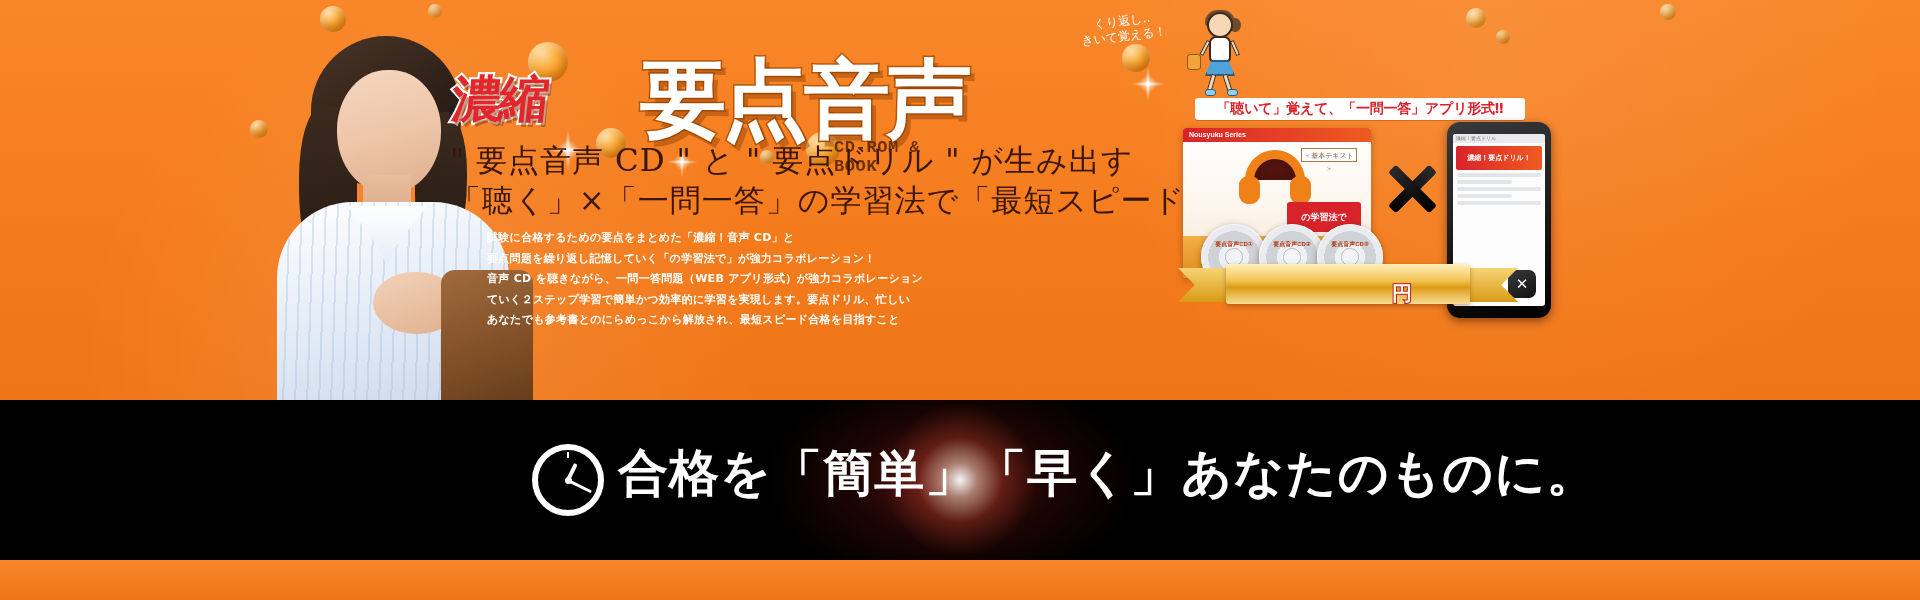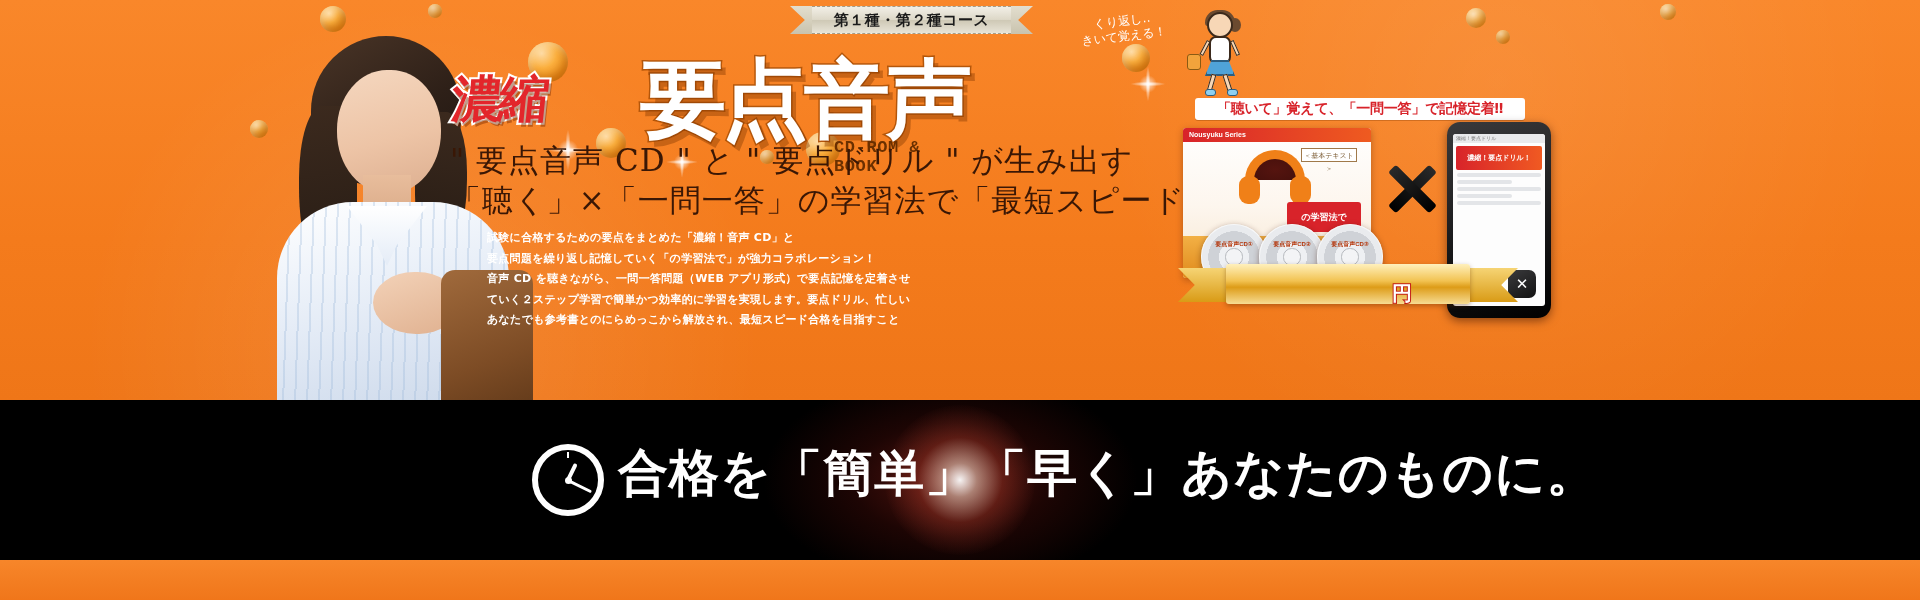--- a/index.html
+++ b/index.html
@@ -256,26 +256,20 @@
     <div class="bubble sm" style="left:1466px;top:8px;width:20px;height:20px;"></div>
     <div class="bubble" style="left:1496px;top:30px;width:14px;height:14px;"></div>
     <div class="bubble sm" style="left:1660px;top:4px;width:16px;height:16px;"></div>
     <div class="bubble" style="left:250px;top:120px;width:18px;height:18px;"></div>
 
     <div class="spark" style="left:540px;top:122px;width:56px;height:56px;"></div>
     <div class="spark" style="left:660px;top:140px;width:44px;height:44px;"></div>
     <div class="spark" style="left:396px;top:108px;width:40px;height:40px;"></div>
     <div class="spark" style="left:1124px;top:60px;width:48px;height:48px;"></div>
 
-    <div class="ribbon">
-      <div class="ribbon-tail l"></div>
-      <div class="ribbon-tail r"></div>
-      <div class="ribbon-body"></div>
-      <div class="ribbon-label">第１種・第２種コース</div>
-    </div>
 
     <figure class="woman">
       <div class="w-hair"></div>
       <div class="w-hair2"></div>
       <div class="w-hair3"></div>
       <div class="w-face"></div>
       <div class="w-neck"></div>
       <div class="w-bagstrap"></div>
       <div class="w-body"></div>
       <div class="w-stripes"></div>
@@ -289,21 +283,21 @@
       <h1 class="t-main">要点音声</h1>
       <div class="t-cdrom">CD-ROM &amp; BOOK</div>
     </div>
 
     <p class="tag1">" 要点音声 CD " と " 要点ドリル " が生み出す</p>
     <p class="tag2">「聴く」×「一問一答」の学習法で「最短スピード合格」</p>
 
     <div class="body-copy">
       <p>試験に合格するための要点をまとめた「濃縮！音声 CD」と</p>
       <p>要点問題を繰り返し記憶していく「の学習法で」が強力コラボレーション！</p>
-      <p>音声 CD を聴きながら、一問一答問題（WEB アプリ形式）で要点記憶を定着させ</p>
+      <p>音声 CD を聴きながら、一問一答問題（WEB アプリ形式）が強力コラボレーション</p>
       <p>ていく２ステップ学習で簡単かつ効率的に学習を実現します。要点ドリル、忙しい</p>
       <p>あなたでも参考書とのにらめっこから解放され、最短スピード合格を目指すこと</p>
 
     </div>
 
     <div class="kurikaeshi" style="white-space:pre-line;">くり返し‥
 きいて覚える！</div>
     <div class="walker">
       <div class="wk-arm a"></div>
       <div class="wk-arm b"></div>
@@ -312,21 +306,21 @@
       <div class="wk-head"></div>
       <div class="wk-body"></div>
       <div class="wk-skirt"></div>
       <div class="wk-leg a"></div>
       <div class="wk-leg b"></div>
       <div class="wk-shoe a"></div>
       <div class="wk-shoe b"></div>
       <div class="wk-note"></div>
     </div>
 
-    <div class="red-head">「聴いて」覚えて、「一問一答」で記憶定着‼</div>
+    <div class="red-head">「聴いて」覚えて、「一問一答」アプリ形式‼</div>
 
     <div class="product">
 
       <div class="pkg">
         <div class="pkg-band">
           <span>Nousyuku Series</span>
         </div>
         <div class="pkg-headset">
           <div class="band"></div>
           <div class="cup l"></div>

